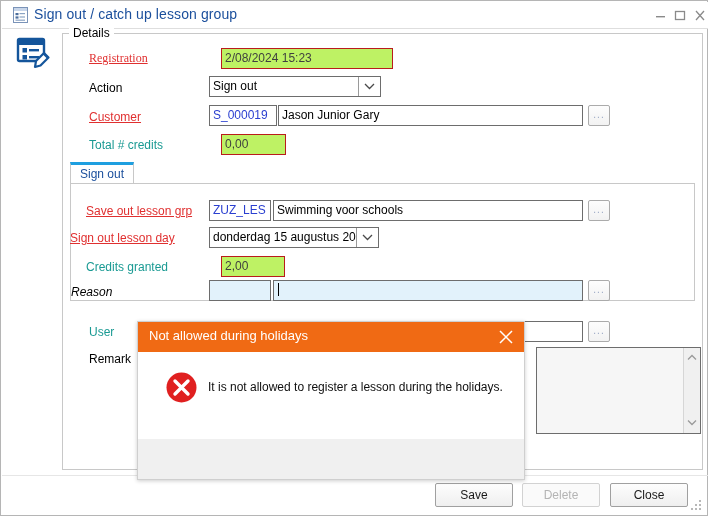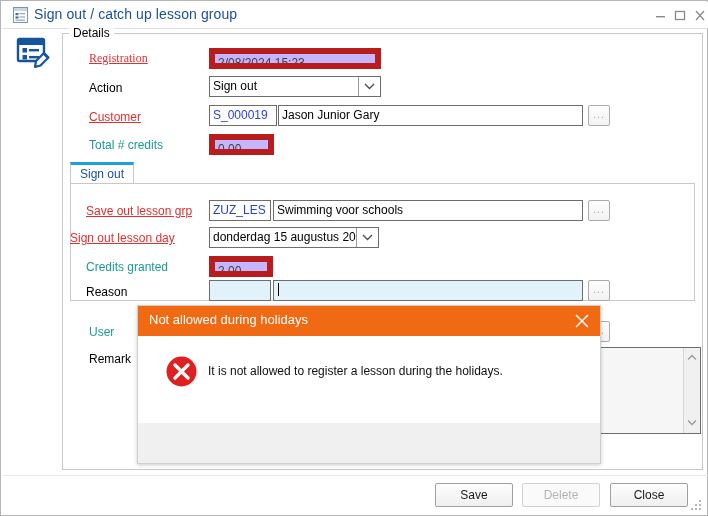--- a/index.html
+++ b/index.html
@@ -88,23 +88,24 @@
     font-family:"Liberation Sans","DejaVu Sans",sans-serif;
     font-size:12px;
     color:#000;
     padding:0 0 0 3px;
     line-height:19px;
     height:21px;
     overflow:hidden;
     white-space:nowrap;
   }
   .fld.readonly{
-    background:#c4b5fd;
-    border:6px solid #b91c1c;
+    background:#bef264;
+    border:1px solid #b91c1c;
     color:#3f3f3f;
+    margin-left:12px;
   }
   .fld.code{color:#2a3fd0;}
   .fld.active{background:#e2f2fb;border:1px solid #6d6d6d;}
   .caret{
     display:inline-block;width:1px;height:13px;background:#000;
     vertical-align:-2px;margin-left:1px;
   }
   
   .combo{
     position:absolute;box-sizing:border-box;height:21px;
@@ -171,21 +172,21 @@
   }
   .fbtn.disabled{color:#b4b4b4;border-color:#d2d2d2;background:#fafafa;}
   .footer-sep{
     position:absolute;left:1px;top:474px;width:706px;height:1px;background:#e6e6e6;
   }
   .grip{position:absolute;right:4px;bottom:3px;width:12px;height:12px;}
   .grip i{position:absolute;width:2px;height:2px;background:#b8b8b8;}
 
   
   .dialog{
-    position:absolute;left:136px;top:304px;width:464px;height:159px;
+    position:absolute;left:136px;top:320px;width:388px;height:159px;
     background:#f0f0f0;
     border:1px solid #cfcfcf;
     box-sizing:border-box;
     box-shadow:0 1px 4px rgba(0,0,0,0.20);
   }
   .dlg-title{
     position:absolute;left:0;top:0;right:0;height:30px;
     background:#f06a14;
   }
   .dlg-title-text{
@@ -306,21 +307,21 @@
     <div class="cbtn">
       <svg width="11" height="7" viewBox="0 0 11 7">
           <path d="M1 1 L5.5 5.5 L10 1" stroke="#4a4a4a" stroke-width="1.3" fill="none"></path>
         </svg>
     </div>
   </div>
 
   <div class="lbl lbl-teal" style="left:85px;top:259px;">Credits granted</div>
   <div class="fld readonly" style="left:208px;top:255px;width:64px;">2,00</div>
 
-  <div class="lbl lbl-plain" style="left:85px;top:284px;">Reason</div>
+  <div class="lbl lbl-plain" style="left:70px;top:284px;font-style:italic;">Reason</div>
   <div class="fld active" style="left:208px;top:279px;width:62px;"></div>
   <div class="fld active" style="left:272px;top:279px;width:310px;"><span class="caret"></span></div>
   <div class="ebtn" style="left:587px;top:279px;">...</div>
 
   <div class="lbl lbl-teal" style="left:88px;top:324px;">User</div>
   <div class="fld" style="left:520px;top:320px;width:62px;"></div>
   <div class="ebtn" style="left:587px;top:320px;">...</div>
 
   <div class="lbl lbl-plain" style="left:88px;top:351px;">Remark</div>
   <div class="textarea" style="left:535px;top:346px;width:165px;height:87px;">

